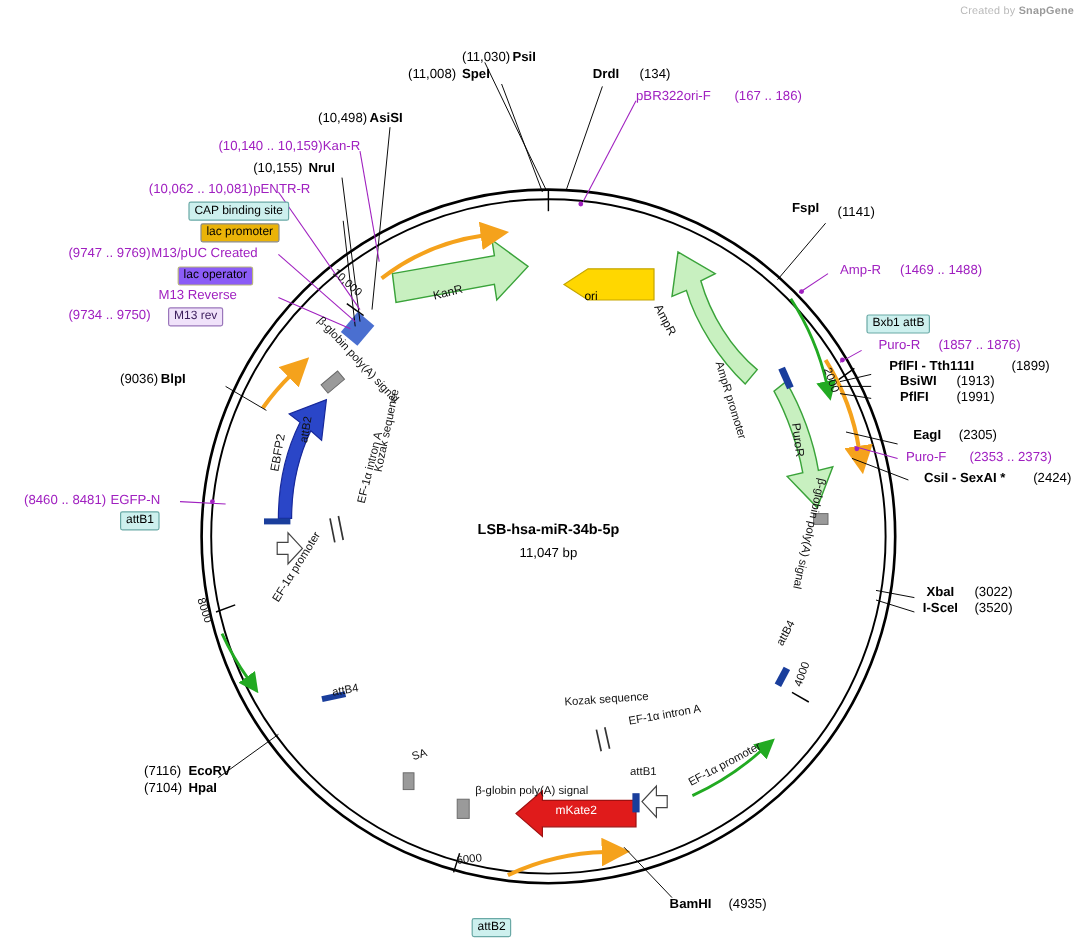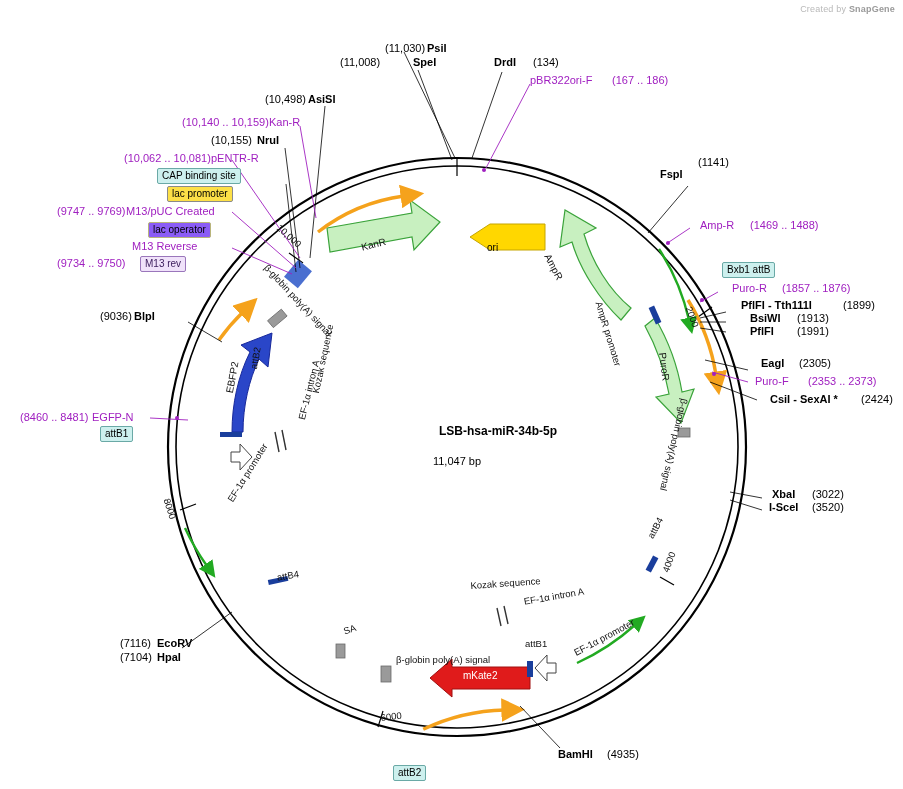--- a/index.html
+++ b/index.html
@@ -34,21 +34,21 @@
     white-space: nowrap;
     font-size: 10px;
     padding: 1px 4px;
     border: 1px solid #7a7a7a;
     border-radius: 2px;
     line-height: 12px;
   }
   .box-cyan { background: #cdf0ee; border-color: #6aa9a6; color: #000; }
   .box-yellow { background: #8b5cf6; border-color: #b9b57a; color: #000; }
   .box-violet { background: #f0e2fa; border-color: #9a76bb; color: #3b1c5c; }
-  .box-white { background: #fde047; border-color: #8a8a8a; color: #000; }
+  .box-white { background: #eab308; border-color: #8a8a8a; color: #000; }
   .sg-credit {
     position: absolute;
     right: 8px;
     top: 4px;
     font-size: 9px;
     color: #b9b9b9;
     letter-spacing: .2px;
   }
   .sg-credit b { color: #9a9a9a; }
   .plasmid-name {
@@ -241,34 +241,34 @@
 
   <div class="rot" style="left:225px; top:498px; transform: rotate(-58deg);">EF-1α promoter</div>
   <div class="rot" style="left:572px; top:648px; transform: rotate(-28deg);">EF-1α promoter</div>
 
   <div class="rot tiny" style="left:525px; top:638px; transform: rotate(0deg);">attB1</div>
   <div class="rot tiny" style="left:248px; top:368px; transform: rotate(-80deg);">attB2</div>
   <div class="rot tiny" style="left:276px; top:572px; transform: rotate(-10deg);">attB4</div>
   <div class="rot tiny" style="left:645px; top:535px; transform: rotate(-62deg);">attB4</div>
   <div class="rot tiny" style="left:342px; top:626px; transform: rotate(-18deg);">SA</div>
 
-  <div class="plasmid-name" style="left:357px; top:424px; width:200px;text-align:right;">LSB-hsa-miR-34b-5p</div>
+  <div class="plasmid-name" style="left:357px; top:434px; width:200px;">LSB-hsa-miR-34b-5p</div>
   <div class="plasmid-bp" style="left:357px; top:455px; width:200px;">11,047 bp</div>
 
   <div class="rot sm" style="left:282px; top:222px; transform: rotate(42deg);">10,000</div>
   <div class="rot sm" style="left:694px; top:305px; transform: rotate(70deg);">2000</div>
   <div class="rot sm" style="left:172px; top:497px; transform: rotate(72deg);">8000</div>
   <div class="rot sm" style="left:660px; top:570px; transform: rotate(-70deg);">4000</div>
   <div class="rot sm" style="left:380px; top:712px; transform: rotate(-6deg);">6000</div>
 
   <div class="lbl" style="left:385px; top:42px;">(11,030)</div>
   <div class="lbl b" style="left:427px; top:42px;">PsiI</div>
 
   <div class="lbl" style="left:340px; top:56px;">(11,008)</div>
-  <div class="lbl b" style="left:385px; top:56px;margin-left:28px;">SpeI</div>
+  <div class="lbl b" style="left:385px; top:56px;">SpeI</div>
 
   <div class="lbl b" style="left:494px; top:56px;">DrdI</div>
   <div class="lbl" style="left:533px; top:56px;">(134)</div>
 
   <div class="lbl purple" style="left:530px; top:74px;">pBR322ori-F</div>
   <div class="lbl purple" style="left:612px; top:74px;">(167 .. 186)</div>
 
   <div class="lbl" style="left:265px; top:93px;">(10,498)</div>
   <div class="lbl b" style="left:308px; top:93px;">AsiSI</div>
 
@@ -298,21 +298,21 @@
   <div class="lbl purple" style="left:20px; top:411px;">(8460 .. 8481)</div>
   <div class="lbl purple" style="left:92px; top:411px;">EGFP-N</div>
   <div class="boxed box-cyan" style="left:100px; top:426px;">attB1</div>
 
   <div class="lbl" style="left:120px; top:637px;">(7116)</div>
   <div class="lbl b" style="left:157px; top:637px;">EcoRV</div>
   <div class="lbl" style="left:120px; top:651px;">(7104)</div>
   <div class="lbl b" style="left:157px; top:651px;">HpaI</div>
 
   <div class="lbl b" style="left:660px; top:168px;">FspI</div>
-  <div class="lbl" style="left:698px; top:156px;">(1141)</div>
+  <div class="lbl" style="left:698px; top:171px;">(1141)</div>
 
   <div class="lbl purple" style="left:700px; top:219px;">Amp-R</div>
   <div class="lbl purple" style="left:750px; top:219px;">(1469 .. 1488)</div>
 
   <div class="boxed box-cyan" style="left:722px; top:262px;">Bxb1 attB</div>
 
   <div class="lbl purple" style="left:732px; top:282px;">Puro-R</div>
   <div class="lbl purple" style="left:782px; top:282px;">(1857 .. 1876)</div>
 
   <div class="lbl b" style="left:741px; top:299px;">PflFI  - Tth111I</div>

